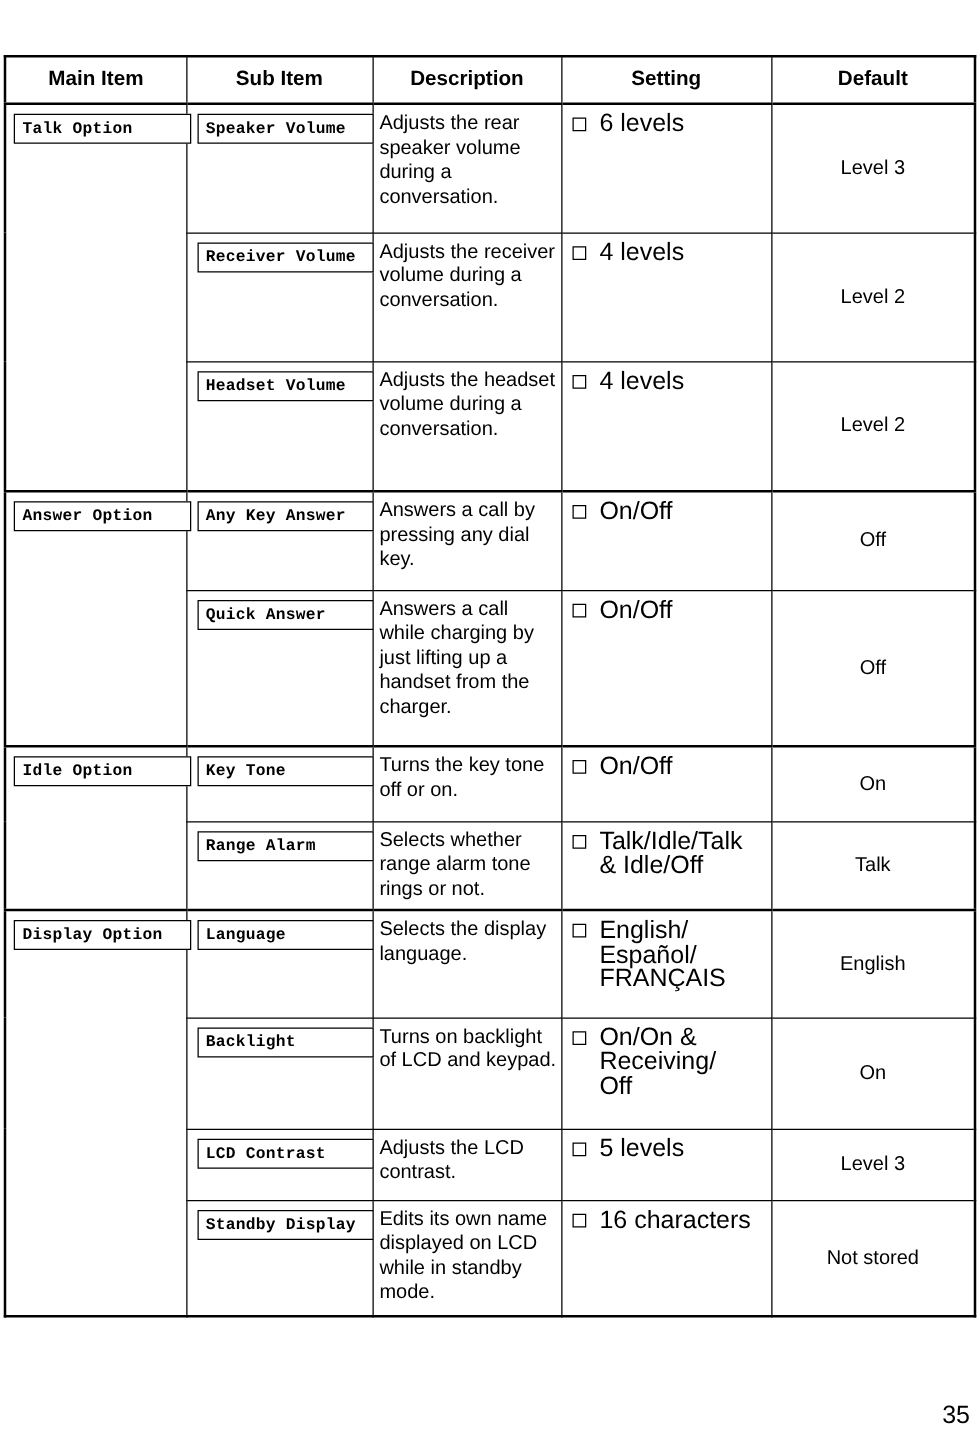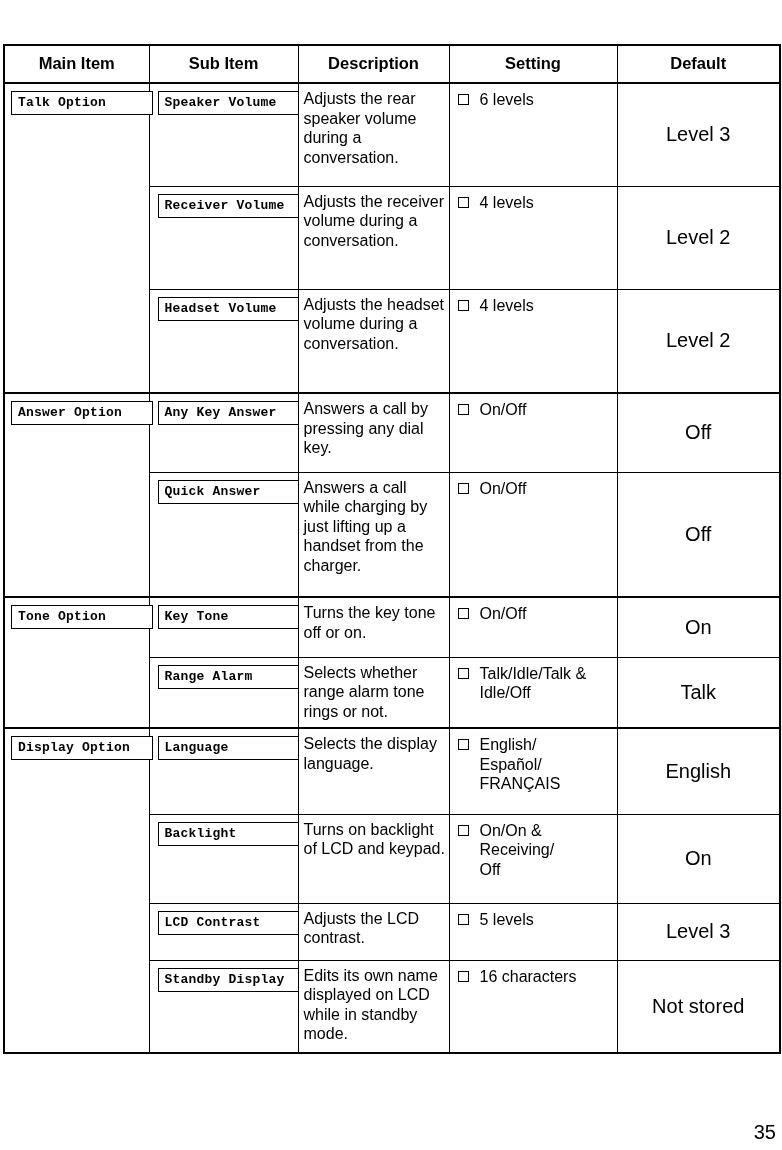--- a/index.html
+++ b/index.html
@@ -123,21 +123,21 @@
     padding: 5px 3px 6px 5px;
     font-size: 16px;
     line-height: 19.5px;
     vertical-align: top;
     margin-top: 16px;
   }
 
   
   td.setting-cell {
     padding: 6px 4px 6px 8px;
-    font-size: 16px;
+    font-size: 20px;
     line-height: 19.5px;
     vertical-align: top;
   }
   .setting-line {
     display: block;
     position: relative;
     padding-left: 22px;
   }
   .setting-line .cont { display: block; }
   .checkbox-icon {
@@ -146,21 +146,21 @@
     top: 4px;
     width: 11px;
     height: 11px;
     border: 1.6px solid #000000;
     background: #ffffff;
     box-sizing: border-box;
   }
 
   
   td.default-cell {
-    font-size: 20px;
+    font-size: 16px;
     line-height: 19.5px;
     text-align: center;
     vertical-align: middle;
     padding: 4px 3px;
   }
 
   
   .page-footer {
     position: absolute;
     left: 0;
@@ -251,21 +251,21 @@
           <td class="desc-cell">Answers a call while charging by just lifting up a handset from the charger.</td>
           <td class="setting-cell">
             <span class="setting-line">
               <span class="checkbox-icon"></span>
               <span class="cont">On/Off</span>
             </span>
           </td>
           <td class="default-cell">Off</td>
         </tr>
         <tr class="section-start" style="height: 60px;">
-          <td class="main-cell" rowspan="2"><span class="boxed">Tone Option</span></td>
+          <td class="main-cell" rowspan="2"><span class="boxed">Idle Option</span></td>
           <td class="sub-cell"><span class="boxed">Key Tone</span></td>
           <td class="desc-cell">Turns the key tone off or on.</td>
           <td class="setting-cell">
             <span class="setting-line">
               <span class="checkbox-icon"></span>
               <span class="cont">On/Off</span>
             </span>
           </td>
           <td class="default-cell">On</td>
         </tr>

